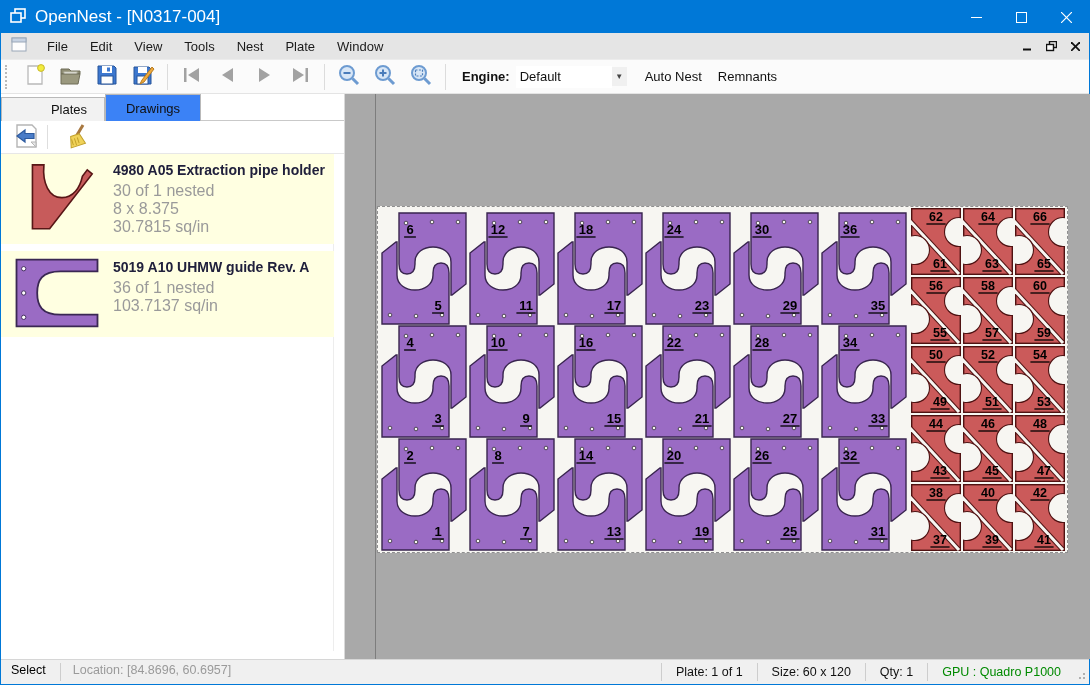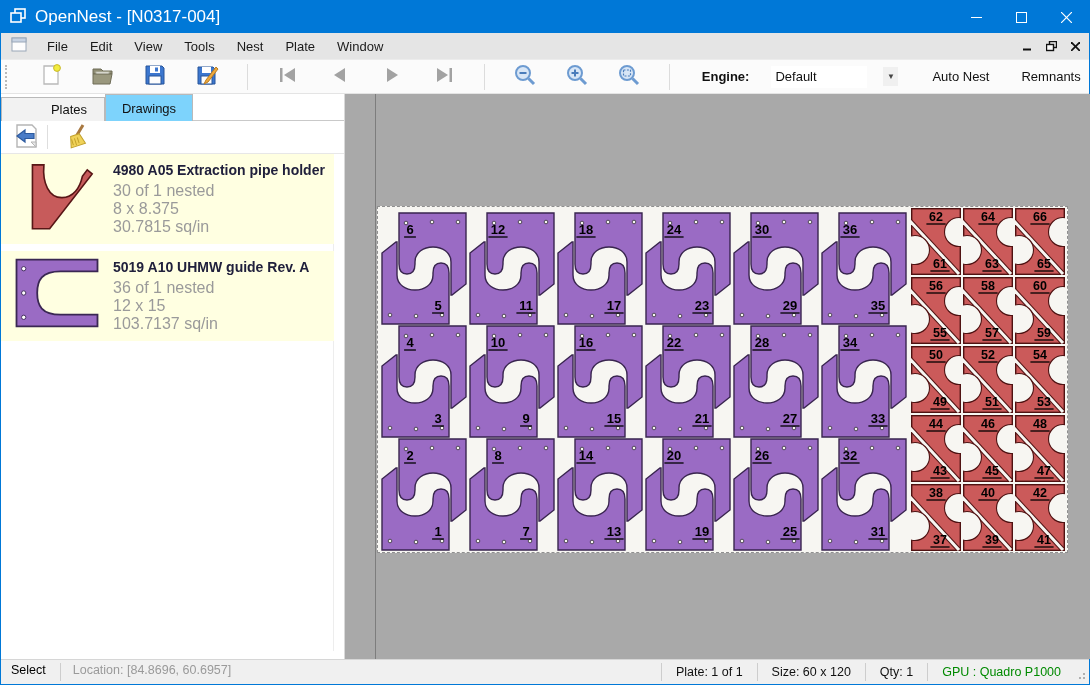--- a/index.html
+++ b/index.html
@@ -15,35 +15,35 @@
   .cap-btn { width:45px; height:32px; display:flex; align-items:center; justify-content:center; }
 
   
   .menubar { position:absolute; left:0; top:32px; width:100%; height:27px; background:#e5e5e5; display:flex; align-items:center; border-bottom:1px solid #ececec; }
   .mdi-doc-icon { margin:0 9px 0 10px; }
   .menu-item { padding:5px 11px; color:#1a1a1a; }
   .mdi-btns { position:absolute; right:6px; top:0; height:27px; display:flex; align-items:center; gap:8px; }
   .mdi-btn { width:16px; height:16px; display:flex; align-items:center; justify-content:center; color:#111; font-weight:bold; font-size:11px; }
 
   
-  .toolbar { position:absolute; left:0; top:59px; width:100%; height:34px; background:#fbfbfb; display:flex; align-items:center; border-bottom:1px solid #e4e4e4;justify-content:space-between; }
+  .toolbar { position:absolute; left:0; top:59px; width:100%; height:34px; background:#fbfbfb; display:flex; align-items:center; border-bottom:1px solid #e4e4e4; }
   .grip { width:3px; height:24px; border-left:2px dotted #b9b9b9; margin-left:4px; margin-right:9px; }
   .tb-btn { width:36px; height:30px; display:flex; align-items:center; justify-content:center; }
   .tb-sep { width:1px; height:26px; background:#dcdcdc; margin:0 6px; }
   .engine-label { font-weight:bold; margin:0 6px 0 10px; color:#111; }
   .engine-combo { width:96px; height:22px; background:#fff; display:flex; align-items:center; padding-left:4px; color:#111; }
   .combo-arrow { width:15px; height:19px; background:#f0f0f0; display:flex; align-items:center; justify-content:center; font-size:8px; color:#444; margin-right:10px; }
   .tb-text-btn { padding:6px 8px; color:#111; }
 
   
   .sidebar { position:absolute; left:0; top:93px; width:344px; height:565px; background:#fff; border-right:1px solid #d9d9d9; }
   .tabstrip { position:absolute; left:0; top:0; width:100%; height:27px; display:flex; align-items:flex-end; }
   .tab { height:24px; display:flex; align-items:center; justify-content:center; font-size:13px; color:#111; background:#f2f2f2; border:1px solid #b9b9b9; border-bottom:none; }
   .tab.inactive { width:104px;padding-left:32px; }
-  .tab.active { width:88px; height:27px; background:#7dd3fc; position:relative; z-index:2; }
+  .tab.active { width:96px; height:27px; background:#3b82f6; position:relative; z-index:2; }
   .tab-underline { position:absolute; left:0; top:26px; width:100%; height:1px; background:#c9c9c9; }
   .side-tools { position:absolute; left:0; top:27px; width:100%; height:33px; background:#fff; display:flex; align-items:center; border-bottom:1px solid #e7e7e7; z-index:3; }
   .side-tool-btn { width:34px; height:28px; display:flex; align-items:center; justify-content:center; margin-left:8px; }
   .side-sep { width:1px; height:24px; background:#dedede; margin:0 4px; }
   .scroll-strip { position:absolute; right:10px; top:60px; width:1px; height:497px; background:#ededed; }
   .draw-list { position:absolute; left:0; top:60px; width:333px; }
   .draw-item { display:flex; background:#ffffe1; padding:6px 6px 8px 10px; margin-bottom:7px; min-height:76px; }
   .thumb { width:96px; flex:0 0 96px; display:flex; align-items:flex-start; }
   .draw-text { padding-left:6px; padding-top:2px; }
   .draw-title { font-weight:bold; color:#20203c; font-size:14px; margin-bottom:4px; }
@@ -264,21 +264,20 @@
           <svg width="92" height="72" viewBox="0 0 96 80">
             <path d="M3,3 L93,3 L93,16 L52,16 C31,16 26,26 26,40 C26,54 31,64 52,64 L93,64 L93,77 L3,77 Z" stroke="#3a2753" stroke-width="2" fill="#9a6bc4"></path>
             <circle cx="11" cy="13" r="2.4" fill="#fff" stroke="#3a2753"></circle>
             <circle cx="11" cy="40" r="2.4" fill="#fff" stroke="#3a2753"></circle>
             <circle cx="11" cy="67" r="2.4" fill="#fff" stroke="#3a2753"></circle>
           </svg>
         </div>
         <div class="draw-text">
           <div class="draw-title">5019 A10 UHMW guide Rev. A</div>
           <div class="draw-sub">36 of 1 nested</div>
-          <div class="draw-sub">12 x 15</div>
           <div class="draw-sub">103.7137 sq/in</div>
         </div>
       </div>
     </div>
   </div>
 
   <div class="canvas">
     <div class="canvas-line"></div>
     <div class="plate">
       <svg id="plate-svg" width="689" height="345" viewBox="0 0 689 345">

